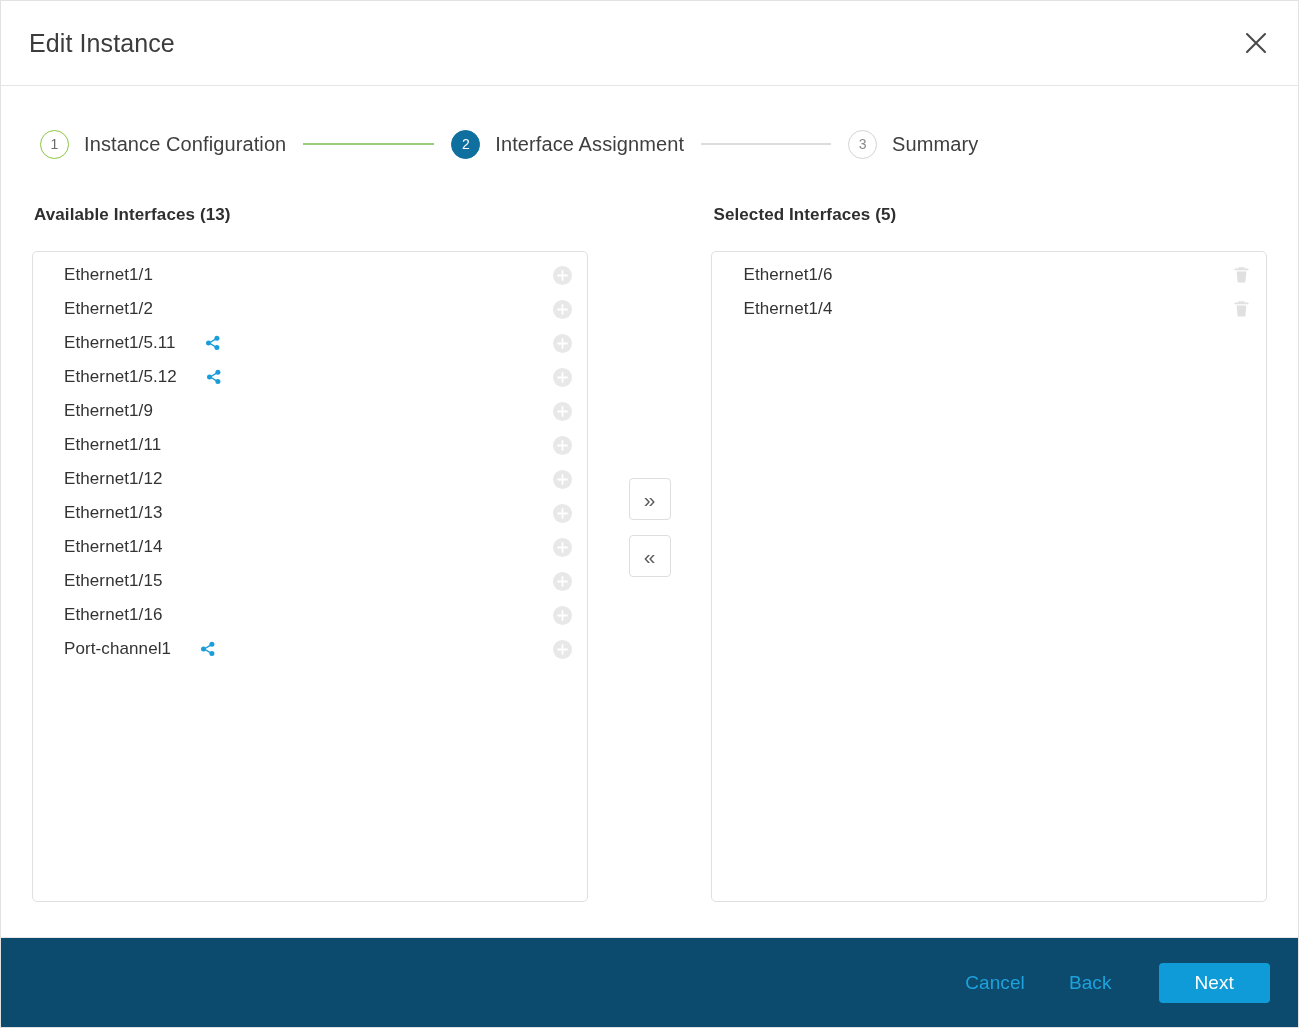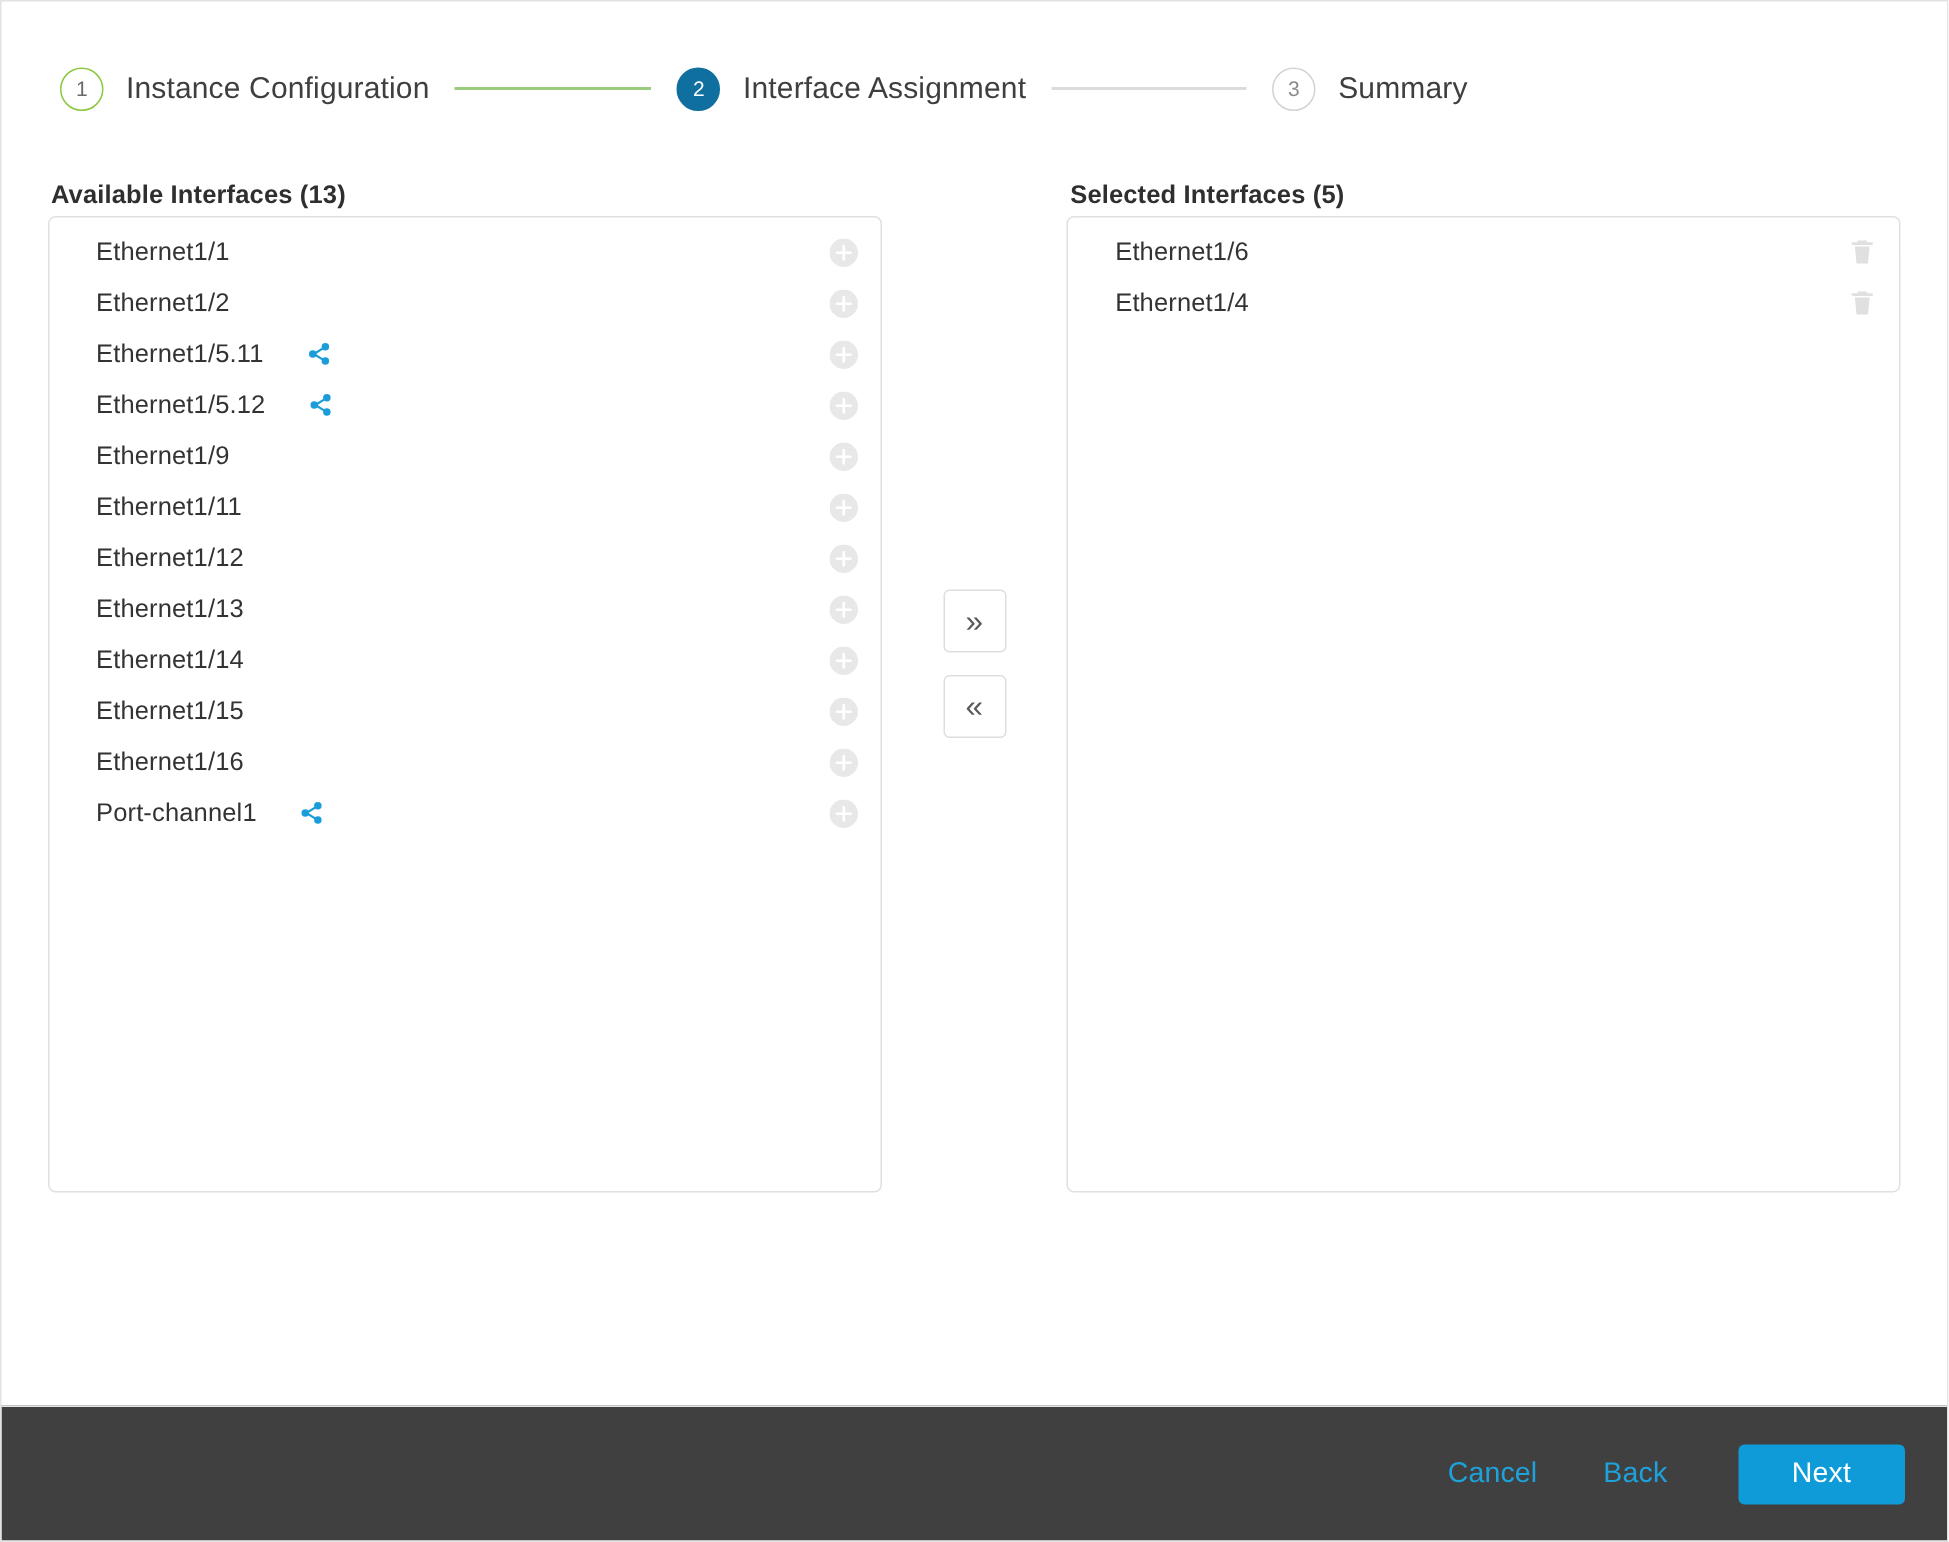--- a/index.html
+++ b/index.html
@@ -80,21 +80,21 @@
     position: relative;
     padding: 0 31px;
   }
   .panels {
     display: flex; align-items: flex-start;
     padding-top: 35px;
   }
   .panel { width: 587px; }
   .panel-title {
     font-size: 17px; font-weight: 700; color: #2f2f2f;
-    margin: 0 0 4px 2px; letter-spacing: .1px;
+    margin: 0 0 26px 2px; letter-spacing: .1px;
   }
   .panel-box {
     height: 651px;
     border: 1px solid #e0e0e0; border-radius: 5px;
     background: #ffffff;
     overflow: hidden;
     padding-top: 6px;
   }
   .iface-row {
     height: 34px;
@@ -124,21 +124,21 @@
     border: 1px solid #dedede; border-radius: 4px;
     background: #fff;
     display: flex; align-items: center; justify-content: center;
     cursor: pointer;
     font-size: 21px; color: #5a5a5a; line-height: 1;
   }
 
   
   .dlg-footer {
     flex: 0 0 90px; height: 90px;
-    background: #404040;
+    background: #0c4a6e;
     border-top: 1px solid #e6e6e6;
     display: flex; align-items: center; justify-content: flex-end;
     padding-right: 28px;
     gap: 0;
   }
   .link-btn {
     font-size: 19px; color: #1ea2dc; cursor: pointer;
     padding: 8px 22px; background: none; border: none;
     font-family: inherit; letter-spacing: .1px;
   }
@@ -147,20 +147,28 @@
     border: none; border-radius: 4px;
     padding: 0 36px; height: 40px; margin-left: 25px;
     cursor: pointer; font-family: inherit; letter-spacing: .1px;
   }
 </style>
 </head>
 <body>
 
 <div class="dialog">
 
+  <div class="dlg-header">
+    <div class="dlg-title">Edit Instance</div>
+    <div class="close-btn">
+      <svg width="26" height="26" viewBox="0 0 26 26" aria-hidden="true">
+        <path d="M4 4 L22 22 M22 4 L4 22" stroke="#4a4a4a" stroke-width="2.1" fill="none" stroke-linecap="round"></path>
+      </svg>
+    </div>
+  </div>
 
   <div class="stepper">
     <div class="step">
       <div class="step-circle done">1</div>
       <div class="step-label">Instance Configuration</div>
     </div>
     <div class="step-line"></div>
     <div class="step">
       <div class="step-circle active">2</div>
       <div class="step-label">Interface Assignment</div>

